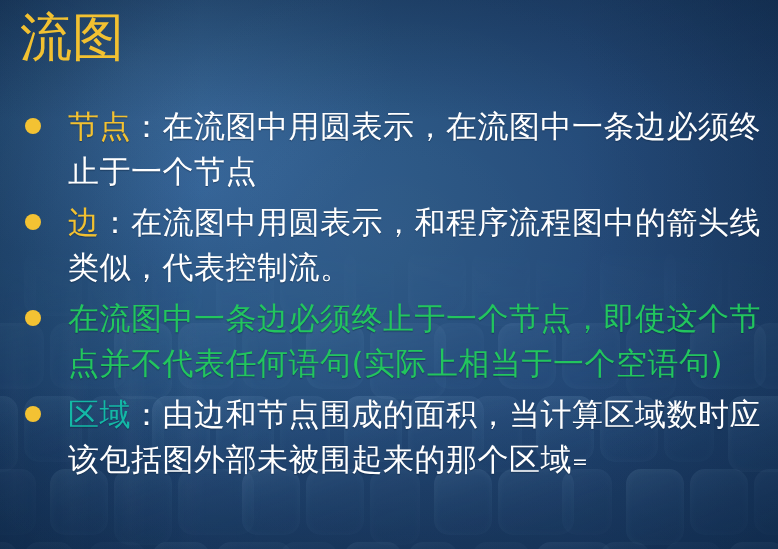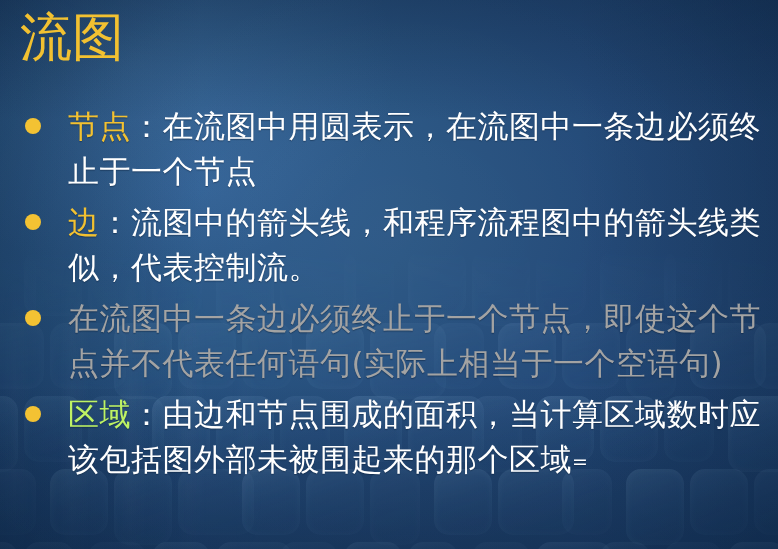--- a/index.html
+++ b/index.html
@@ -203,26 +203,26 @@
 
     <div class="slide-title">流图</div>
 
     <div class="bullets" id="bullet-list">
         <div class="bullet-row">
           <span class="bullet-dot" style="background: rgb(243, 194, 51);"></span>
           <div class="bullet-text" style="color: rgb(255, 255, 255);"><span class="hl" style="color: rgb(242, 193, 49);">节点</span><span>：在流图中用圆表示，在流图中一条边必须终止于一个节点</span></div>
         </div>
         <div class="bullet-row">
           <span class="bullet-dot" style="background: rgb(243, 194, 51);"></span>
-          <div class="bullet-text" style="color: rgb(255, 255, 255);"><span class="hl" style="color: rgb(242, 193, 49);">边</span><span>：流图中的箭头线，和程序流程图中的箭头线类似，代表控制流。</span></div>
-        </div>
-        <div class="bullet-row">
-          <span class="bullet-dot" style="background: rgb(243, 194, 51);"></span>
-          <div class="bullet-text" style="color: #a3a3a3;"><span>在流图中一条边必须终止于一个节点，即使这个节点并不代表任何语句(实际上相当于一个空语句)</span></div>
-        </div>
-        <div class="bullet-row">
-          <span class="bullet-dot" style="background: rgb(243, 194, 51);"></span>
-          <div class="bullet-text" style="color: rgb(255, 255, 255);"><span class="hl" style="color: #bef264; text-align: center;">区域</span><span>：由边和节点围成的面积，当计算区域数时应该包括图外部未被围起来的那个区域</span><span class="tail-mark">=</span></div>
+          <div class="bullet-text" style="color: rgb(255, 255, 255);"><span class="hl" style="color: rgb(242, 193, 49);">边</span><span>：在流图中用圆表示，和程序流程图中的箭头线类似，代表控制流。</span></div>
+        </div>
+        <div class="bullet-row">
+          <span class="bullet-dot" style="background: rgb(243, 194, 51);"></span>
+          <div class="bullet-text" style="color: #22c55e;"><span>在流图中一条边必须终止于一个节点，即使这个节点并不代表任何语句(实际上相当于一个空语句)</span></div>
+        </div>
+        <div class="bullet-row">
+          <span class="bullet-dot" style="background: rgb(243, 194, 51);"></span>
+          <div class="bullet-text" style="color: rgb(255, 255, 255);"><span class="hl" style="color: #14b8a6; text-align: center;">区域</span><span>：由边和节点围成的面积，当计算区域数时应该包括图外部未被围起来的那个区域</span><span class="tail-mark">=</span></div>
         </div>
       </div>
 
   </div>
 </div>
 
 </body></html>

